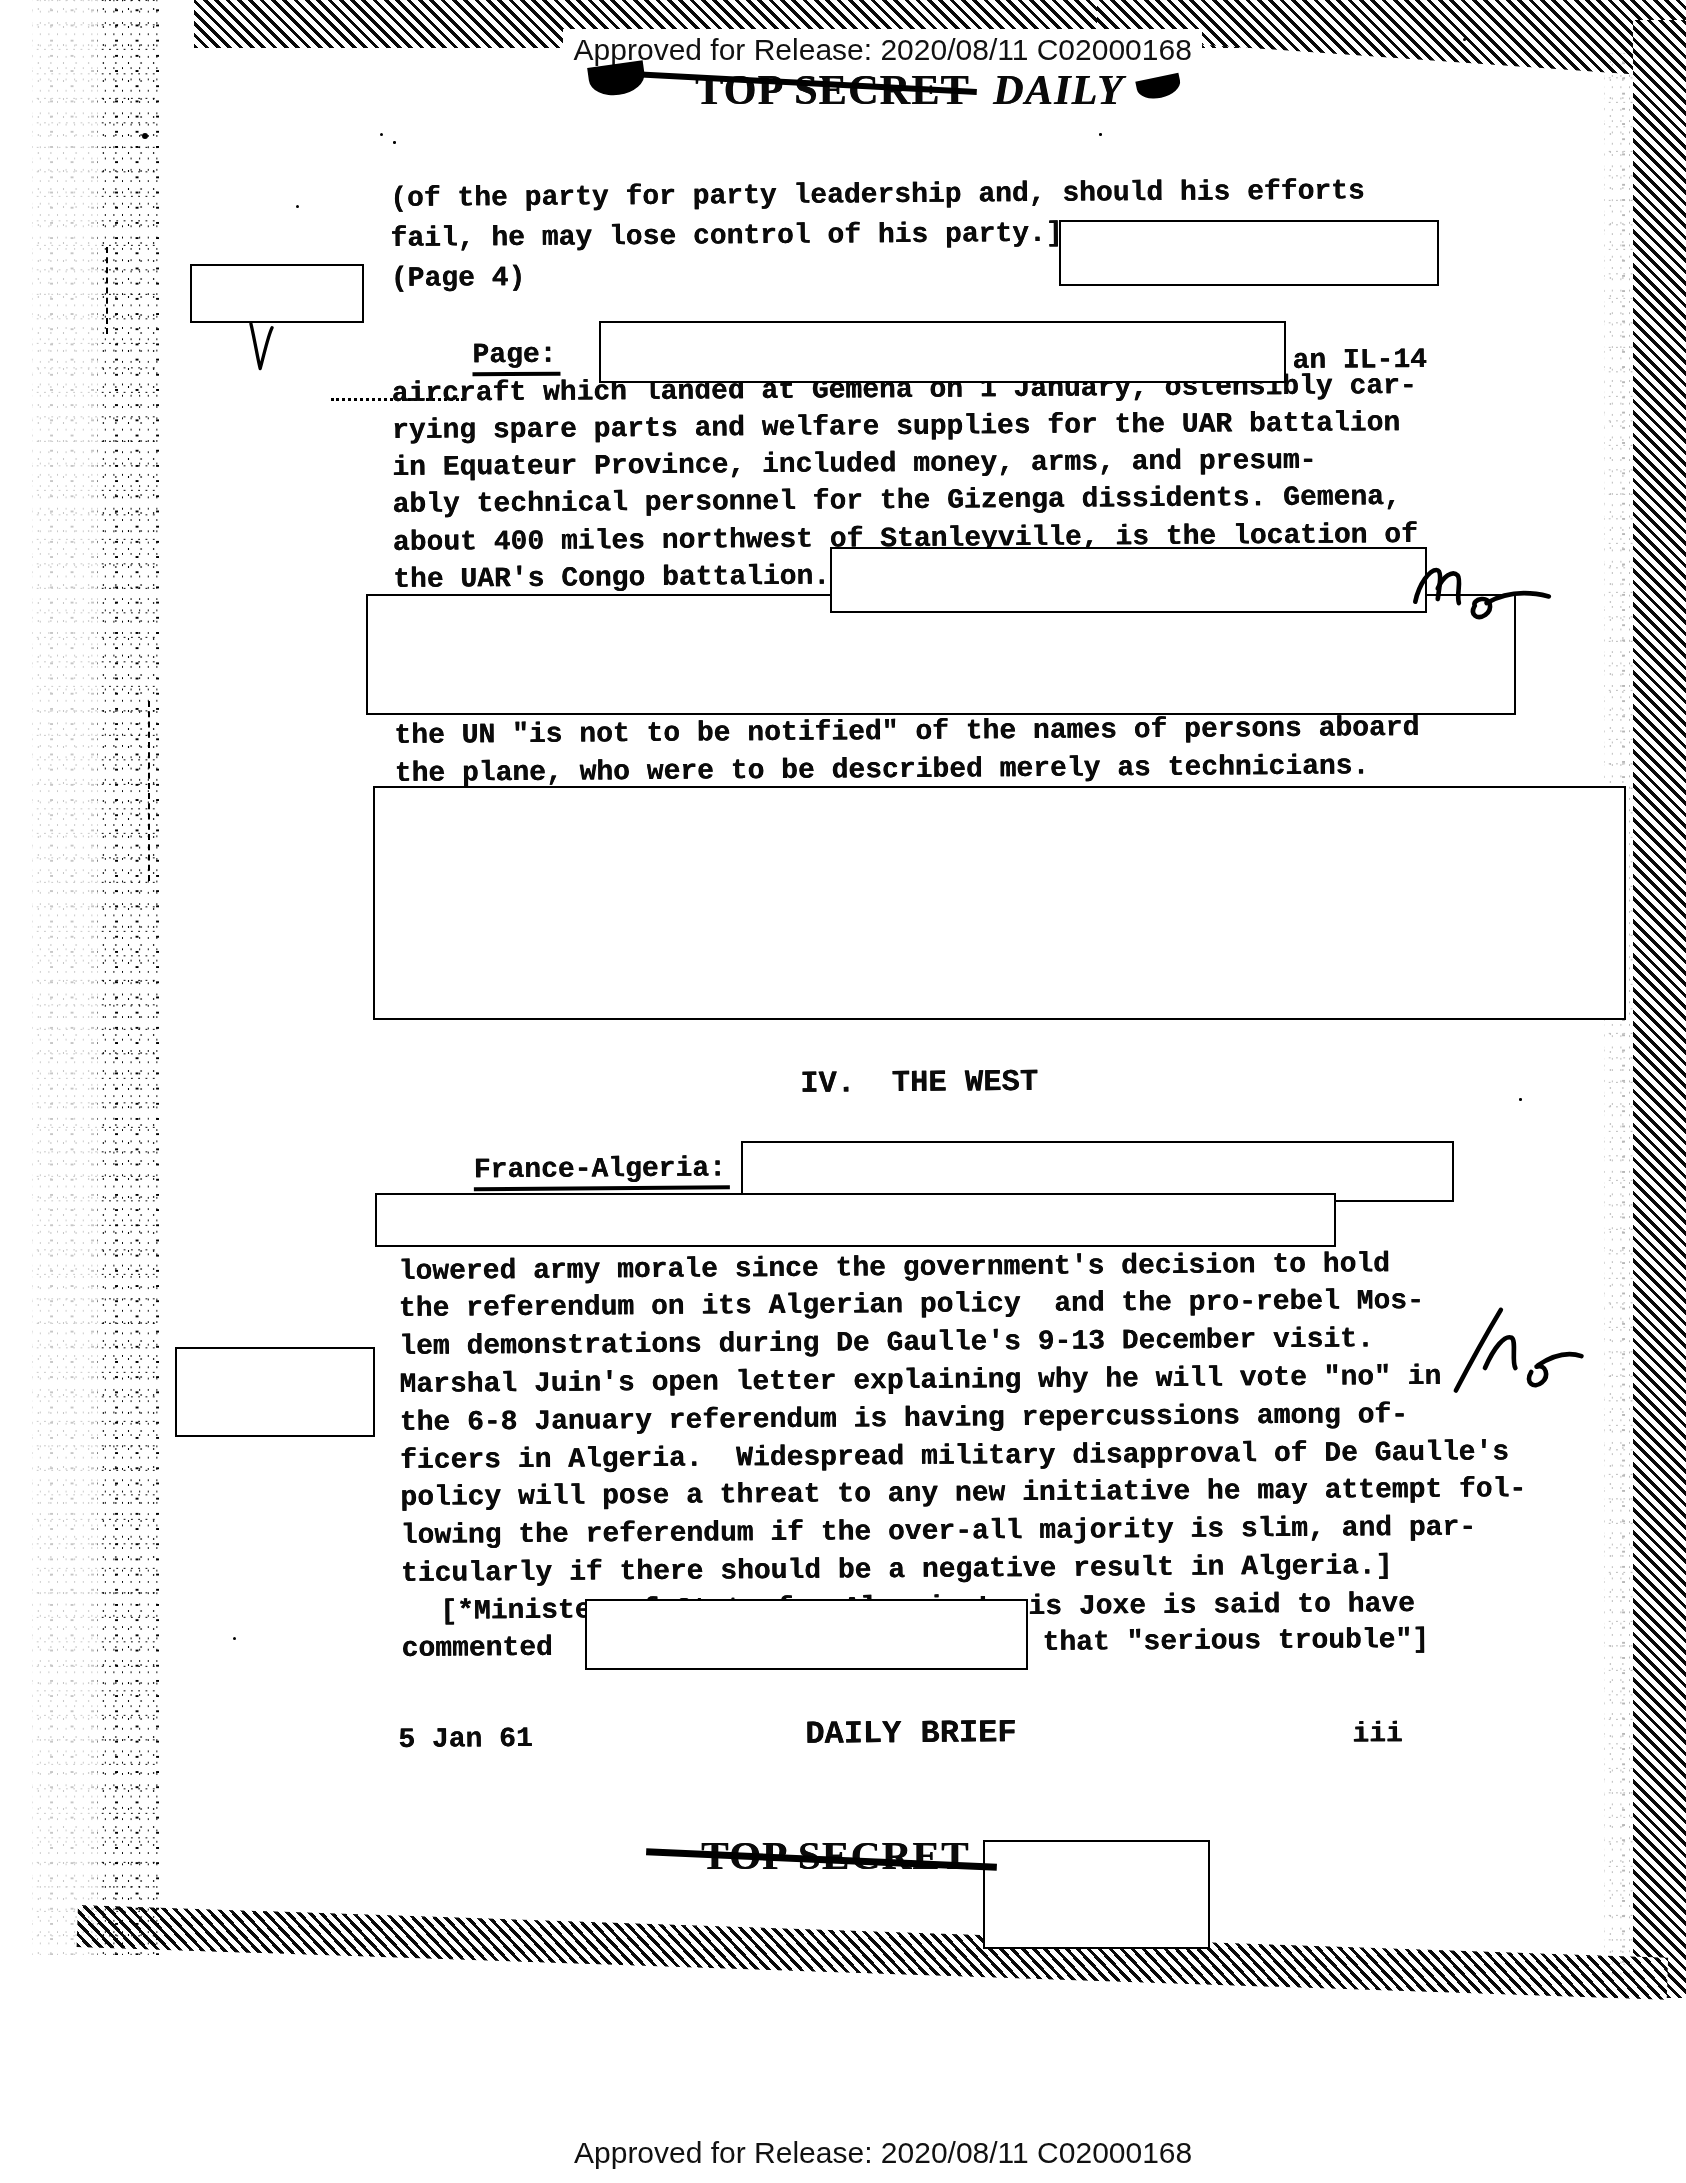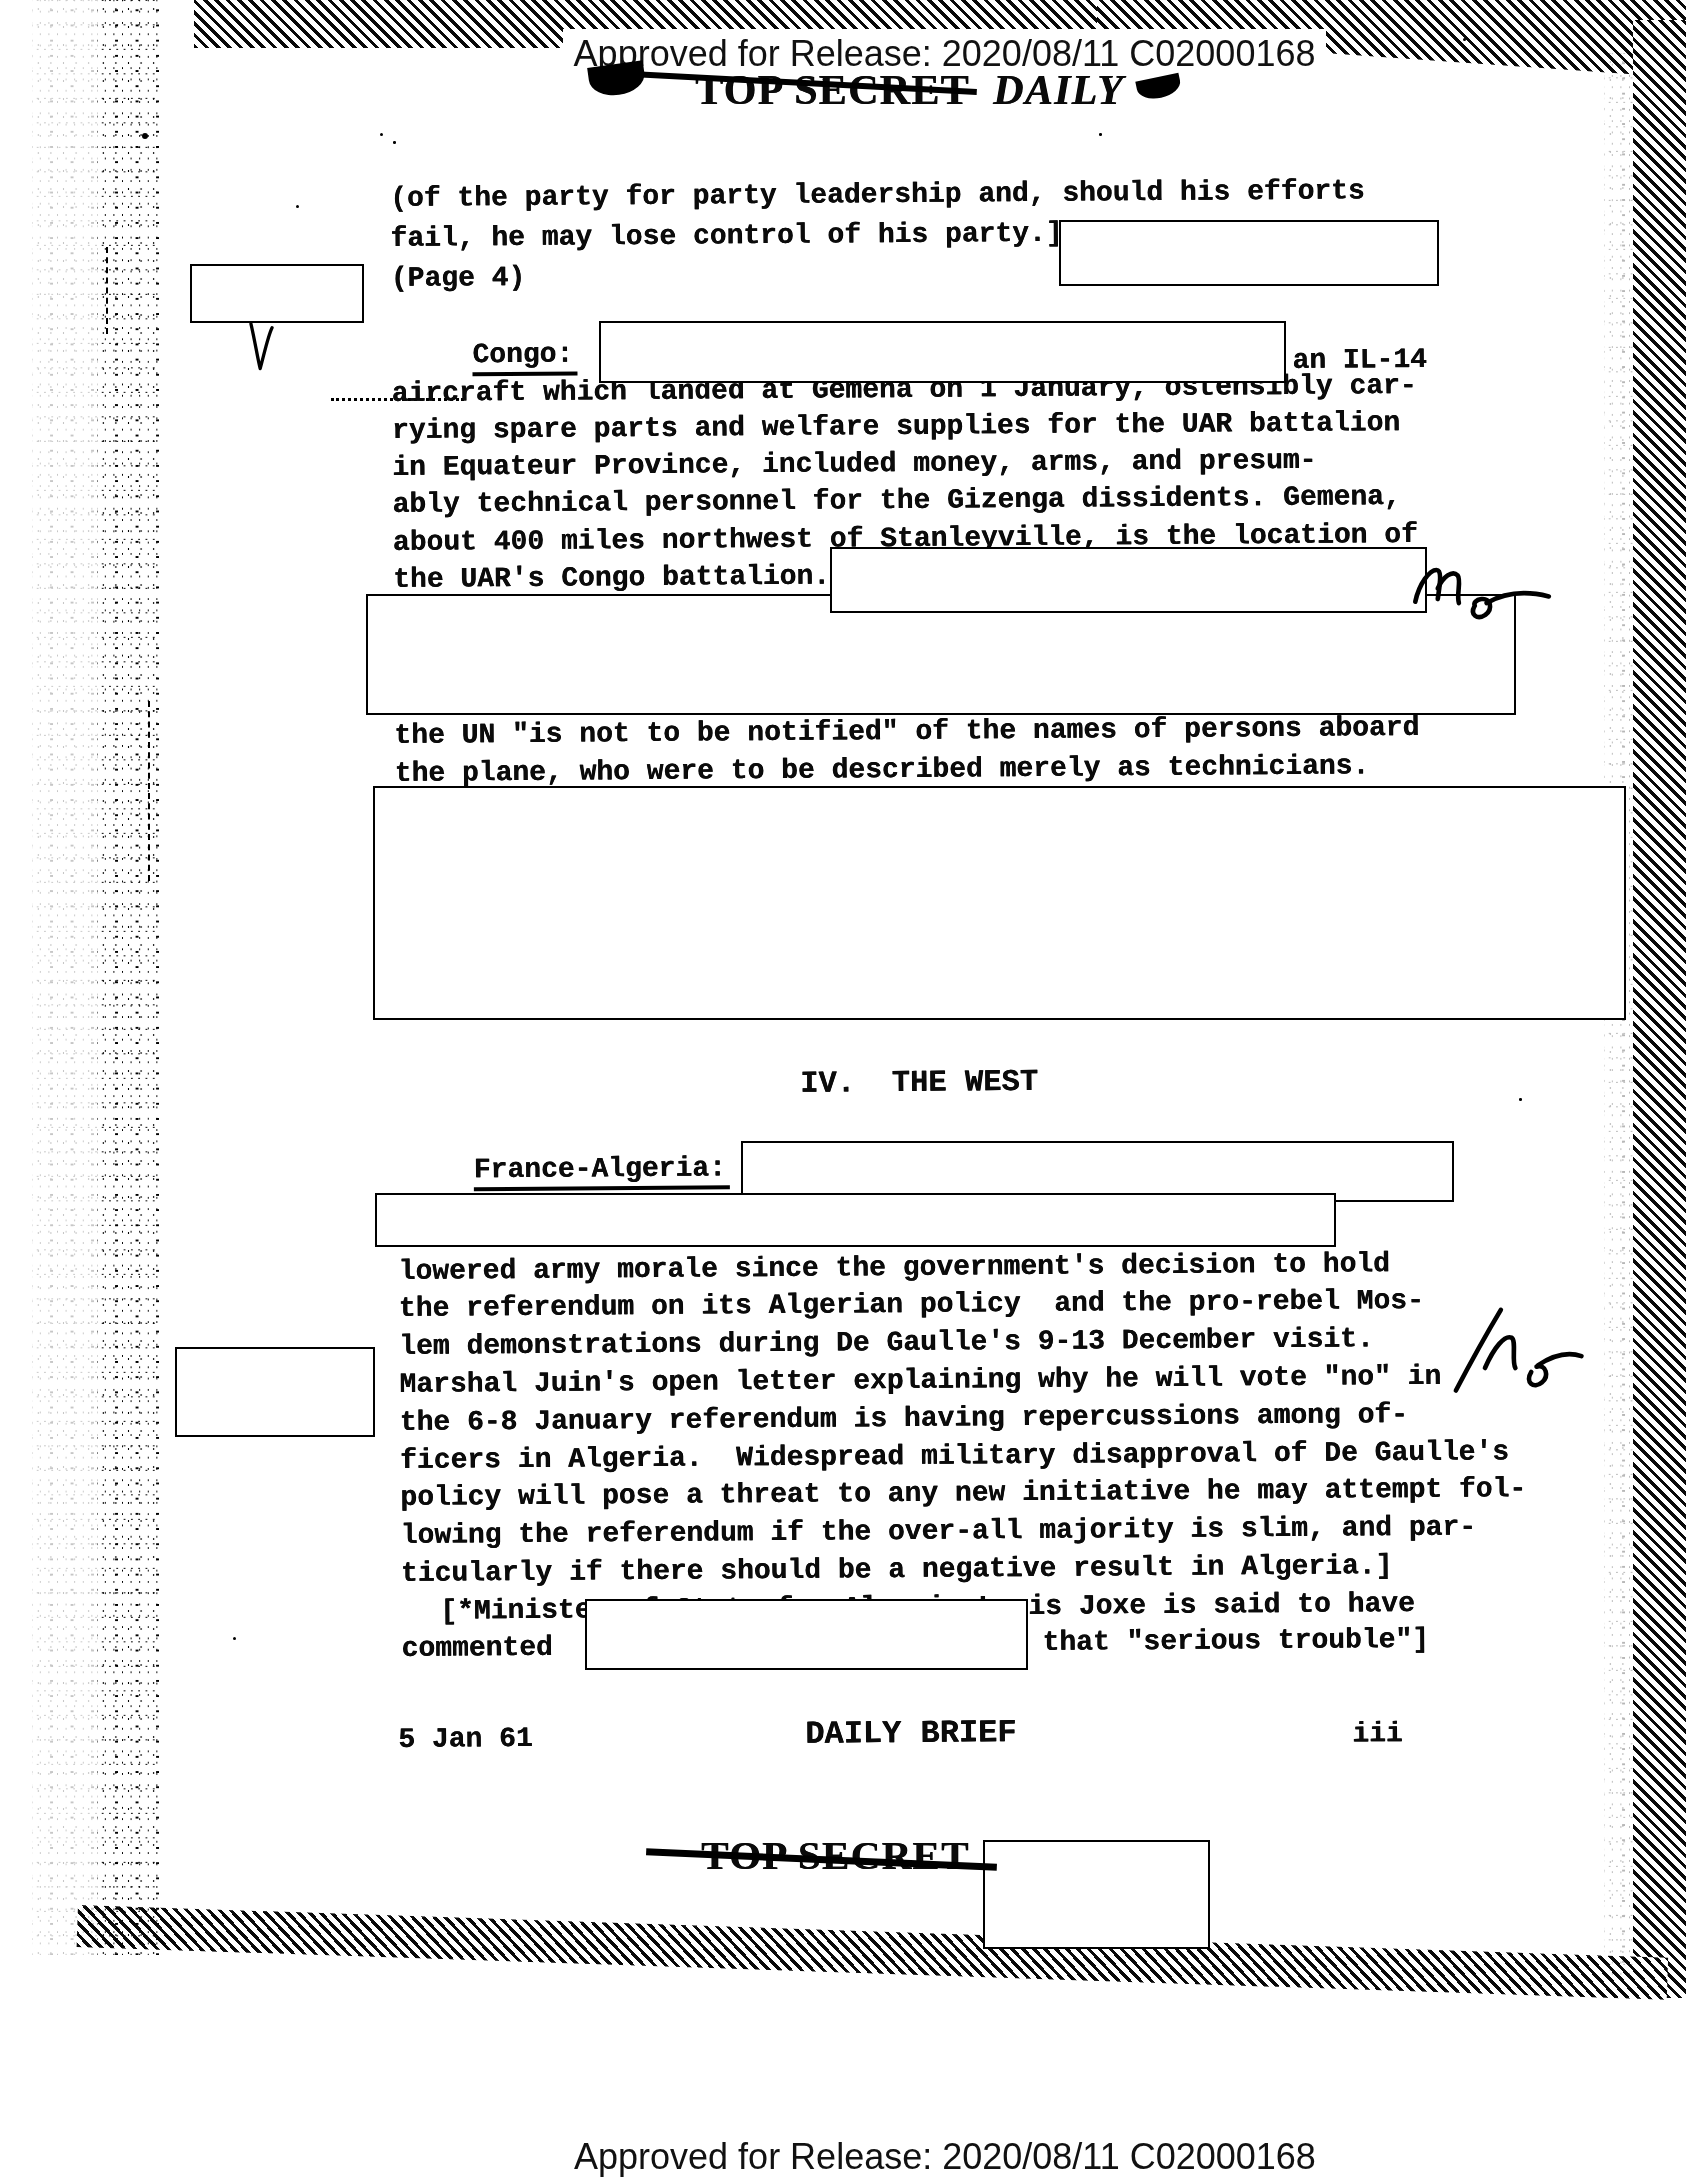--- a/index.html
+++ b/index.html
@@ -22,21 +22,21 @@
   .strike{position:absolute;background:#000;z-index:6;}
   
   .typed{position:absolute;left:0;top:0;width:1686px;height:2183px;z-index:3;
          transform:rotate(-0.45deg);transform-origin:390px 186px;}
   .tl{position:absolute;white-space:pre;font:700 28px/38px "Liberation Mono",monospace;
       color:#0b0b0b;text-shadow:0.4px 0 0 #000;}
   .hd{border-bottom:4px solid #000;padding-bottom:2px;padding-right:4px;}
   .big{font-size:30.5px;}
   .brief{font-size:32px;}
   
-  .sans{position:absolute;font-family:"Liberation Sans",sans-serif;font-size:36px;
+  .sans{position:absolute;font-family:"Liberation Sans",sans-serif;font-size:30px;
         color:#111;z-index:4;white-space:pre;}
   .stamp-top{background:#fff;padding:4px 10.6px;}
   .ts{position:absolute;font-family:"Liberation Serif",serif;font-weight:700;color:#0a0a0a;
       z-index:4;white-space:pre;text-shadow:0.5px 0 0 #000;letter-spacing:1.3px;}
   
   .redaction{position:absolute;background:#fff;border:2.7px solid #000;box-sizing:border-box;z-index:5;}
   .hw{position:absolute;z-index:6;}
   .hw path{fill:none;stroke:#000;stroke-width:7;stroke-linecap:round;stroke-linejoin:round;}
   .ck path{fill:none;stroke:#000;stroke-width:5;stroke-linecap:round;}
 </style>
@@ -73,21 +73,21 @@
   <div class="ts" style="left:695px;top:66px;font-size:42px;">TOP SECRET</div>
   <div class="ts" style="left:993px;top:66px;font-size:42px;font-style:italic;">DAILY</div>
   <div class="strike" style="left:631px;top:80px;width:346px;height:6px;transform:rotate(3deg);"></div>
   <div class="crescent" style="left:1137px;top:77px;width:44px;height:21px;border-radius:0 0 44px 44px / 0 0 26.5px 26.5px;transform:rotate(-12deg);"></div>
 
   <div class="typed">
     <div class="tl" style="left:390px;top:180px;">(of the party for party leadership and, should his efforts</div>
     <div class="tl" style="left:390px;top:220px;">fail, he may lose control of his party.]</div>
     <div class="tl" style="left:390px;top:260px;">(Page 4)</div>
 
-    <div class="tl" style="left:471px;top:337px;"><span class="hd">Congo:</span></div>
+    <div class="tl" style="left:471px;top:337px;"><span class="hd">Page:</span></div>
     <div class="tl" style="left:1291px;top:349px;">an IL-14</div>
     <div class="tl" style="left:390px;top:375px;">aircraft which landed at Gemena on 1 January, ostensibly car-</div>
     <div class="tl" style="left:390px;top:412px;">rying spare parts and welfare supplies for the UAR battalion</div>
     <div class="tl" style="left:390px;top:449px;">in Equateur Province, included money, arms, and presum-</div>
     <div class="tl" style="left:390px;top:486px;">ably technical personnel for the Gizenga dissidents. Gemena,</div>
     <div class="tl" style="left:390px;top:524px;">about 400 miles northwest of Stanleyville, is the location of</div>
     <div class="tl" style="left:390px;top:561px;">the UAR's Congo battalion.</div>
     <div class="tl" style="left:390px;top:717px;">the UN "is not to be notified" of the names of persons aboard</div>
     <div class="tl" style="left:390px;top:755px;">the plane, who were to be described merely as technicians.</div>
 

